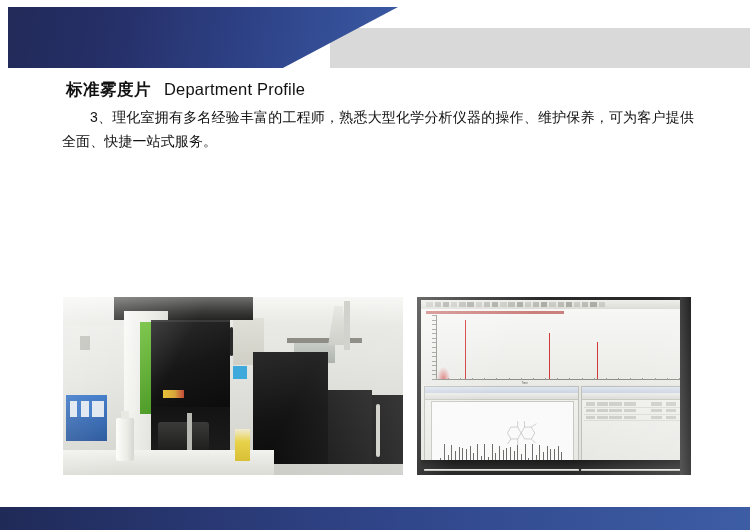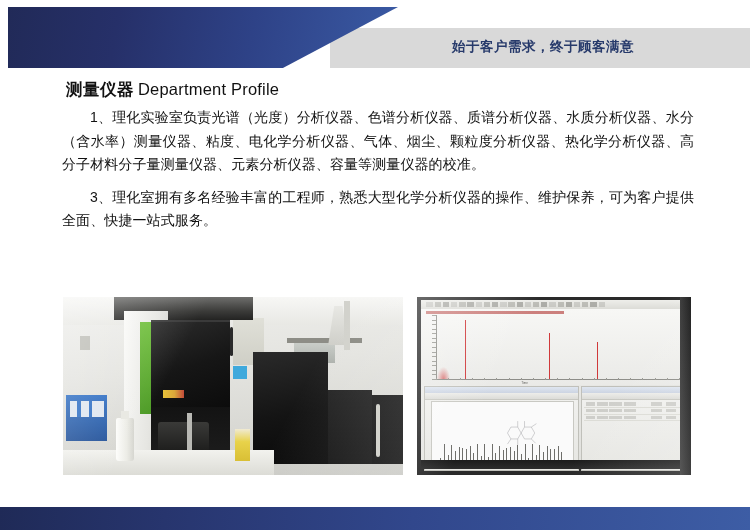--- a/index.html
+++ b/index.html
@@ -66,21 +66,21 @@
     color: #111111;
     white-space: nowrap;
   }
   .section-title .cn {
     font-weight: bold;
     letter-spacing: 0.5px;
   }
   .section-title .en {
     font-weight: normal;
     letter-spacing: 0.2px;
-    margin-left: 4px;
+    margin-left: 13px;
   }
 
   
   .body-copy {
     position: absolute;
     left: 62px; top: 106px;
     width: 632px;
   }
   .para {
     font-size: 14px;
@@ -342,29 +342,27 @@
     width: 750px; height: 23px;
     background: linear-gradient(95deg, #1f2a57 0%, #27356e 22%, #31478c 55%, #3d5da5 100%);
   }
 </style>
 </head>
 <body>
 
 <div class="header">
   <div class="header-gray"></div>
   <div class="header-blue"></div>
-  <div class="header-slogan">始于客户需求，终于顾客满意</div>
 </div>
 
 <div class="section-title">
-  <span class="cn">测量仪器</span><span class="en">Department Profile</span>
+  <span class="cn">标准雾度片</span><span class="en">Department Profile</span>
 </div>
 
 <div class="body-copy">
-  <p class="para">1、理化实验室负责光谱（光度）分析仪器、色谱分析仪器、质谱分析仪器、水质分析仪器、水分（含水率）测量仪器、粘度、电化学分析仪器、气体、烟尘、颗粒度分析仪器、热化学分析仪器、高分子材料分子量测量仪器、元素分析仪器、容量等测量仪器的校准。</p>
   <p class="para">3、理化室拥有多名经验丰富的工程师，熟悉大型化学分析仪器的操作、维护保养，可为客户提供全面、快捷一站式服务。</p>
 </div>
 
 <div class="photo photo-left">
   <div class="photo-inner">
     <div class="lab-wall"></div>
     <div class="lab-ceiling"></div>
     <div class="lab-shelf"></div>
     <div class="lab-win"></div>
     <div class="lab-door"></div>

